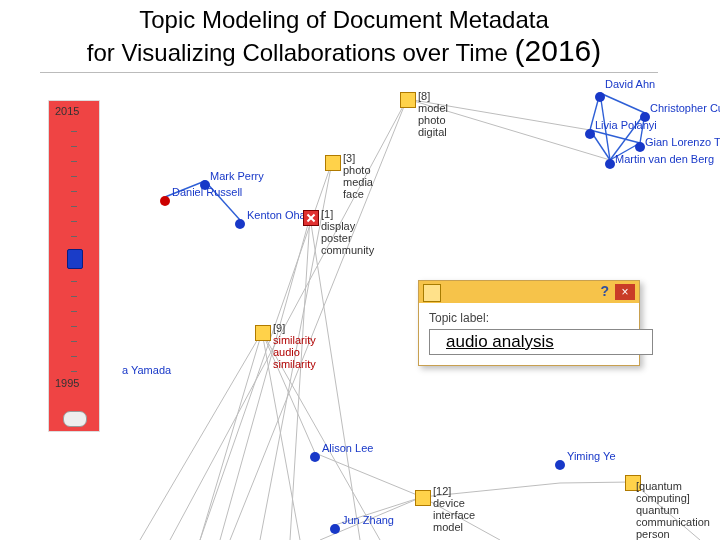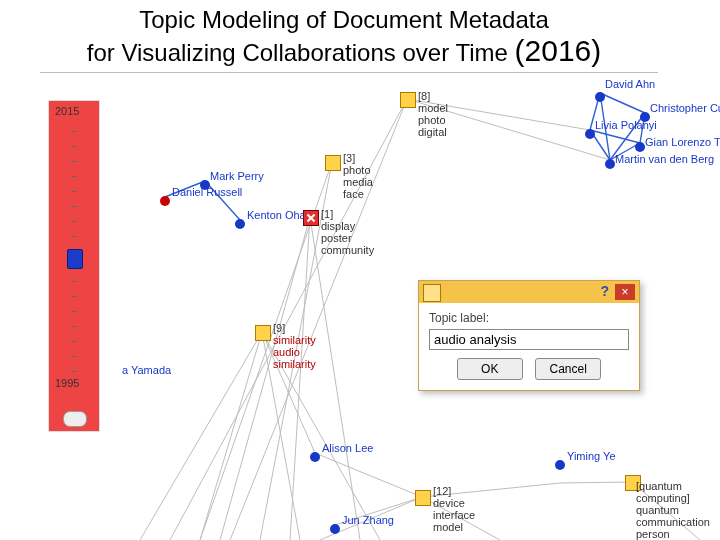--- a/index.html
+++ b/index.html
@@ -38,21 +38,21 @@
   .topic-label.bracket .tid { color:#333; }
 
   
   .dlg { position:absolute; border:1px solid #c8a050; background:#fff; box-shadow:3px 3px 6px rgba(0,0,0,.25); width:220px; }
   .dlg .bar { height:22px; background:#f6c34a; position:relative; }
   .dlg .bar .ico { position:absolute; left:4px; top:3px; width:16px; height:16px; border:1px solid #a77b00; background:#ffe18a; }
   .dlg .bar .q   { position:absolute; right:30px; top:2px; font-weight:bold; color:#304f9e; font-size:14px; }
   .dlg .bar .x   { position:absolute; right:4px; top:3px; width:20px; height:16px; background:#c93c27; color:#fff; text-align:center; line-height:16px; font-size:12px; cursor:pointer; }
   .dlg .body { padding:8px 10px 10px 10px; }
   .dlg .body .flab { font-size:12px; color:#444; display:block; margin-bottom:4px; }
-  .dlg .body input[type=text] { width:190px; border:1px solid #888; padding:2px 4px; font-size:13px; }
+  .dlg .body input[type=text] { width:190px; border:1px solid #888; padding:2px 16px; font-size:17px;text-decoration:underline; }
   .dlg .body .btns { margin-top:8px; text-align:center; }
   .dlg .body .btns button { width:66px; height:22px; margin:0 4px; border:1px solid #888; background:#eee; font-size:12px; border-radius:3px; cursor:pointer; }
 </style>
 </head>
 <body>
 
 <div class="canvas">
   <div class="title">
     <span style="white-space:pre-line;">Topic Modeling of Document Metadata
 for Visualizing Collaborations over Time</span>
@@ -154,19 +154,15 @@
 
   <div class="dlg" style="left:418px; top:280px;">
     <div class="bar">
       <span class="ico"></span>
       <span class="q">?</span>
       <span class="x">×</span>
     </div>
     <div class="body">
       <span class="flab">Topic label:</span>
       <input type="text" value="audio analysis" style="">
-      <div class="btns">
-        <button>OK</button>
-        <button>Cancel</button>
-      </div>
     </div>
   </div>
 </div>
 
 </body></html>

